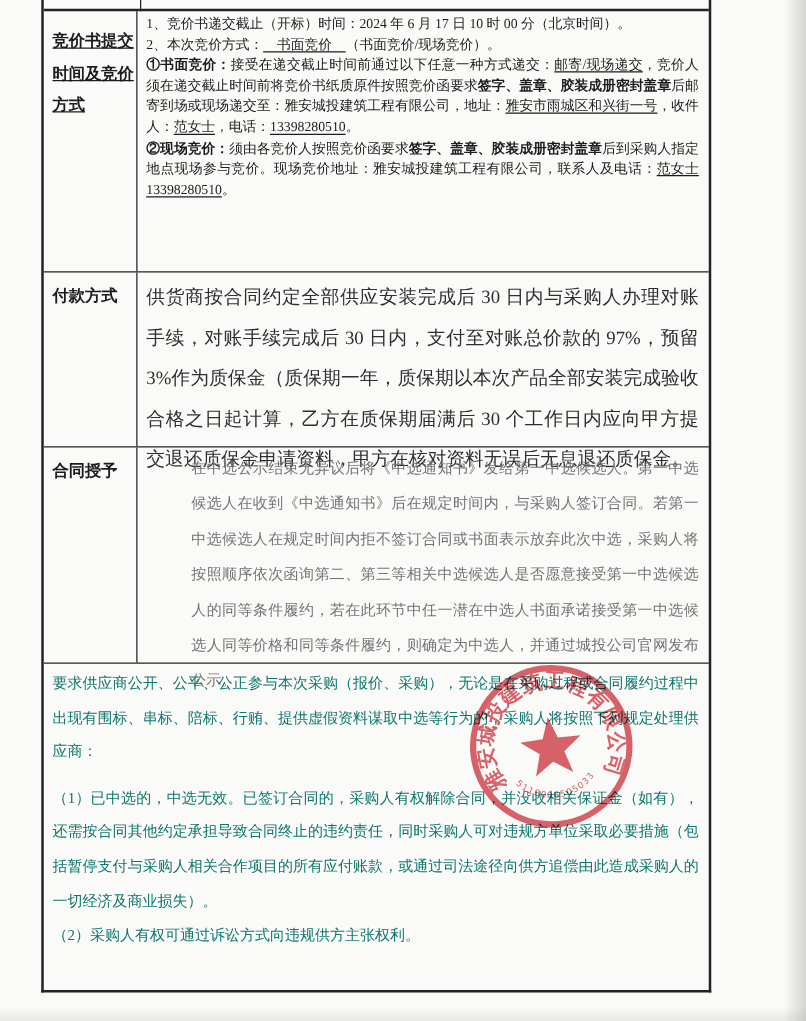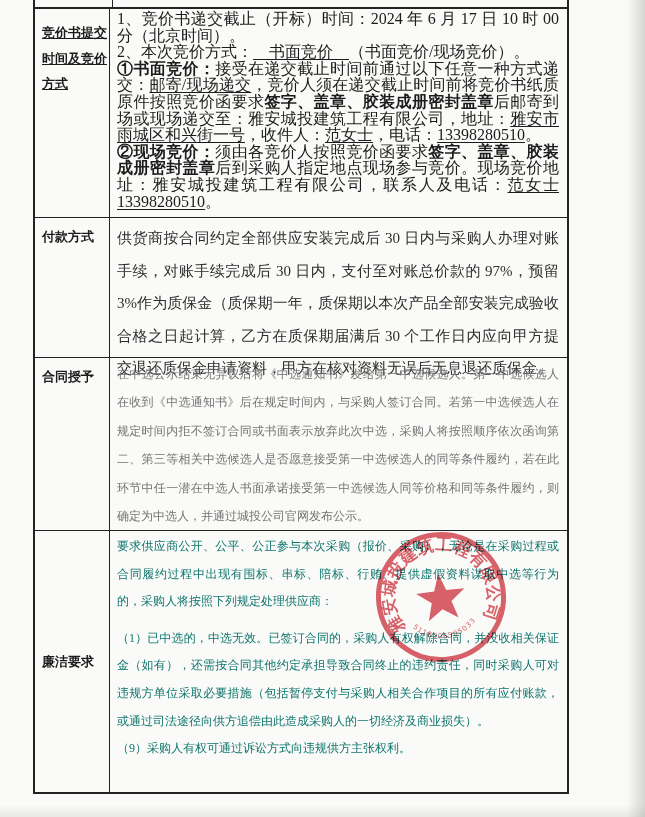--- a/index.html
+++ b/index.html
@@ -27,37 +27,37 @@
     border-bottom:2px solid #232323;
     padding-top:9px;
   }
   .toprule{position:absolute;top:7px;left:0;width:100%;height:2px;background:#232323;}
   .col-stub{position:absolute;top:0;left:76.5px;width:1.5px;height:9px;background:#232323;}
 
   .row{display:flex;box-sizing:border-box;border-bottom:1.5px solid #232323;}
   .row:last-child{border-bottom:none;}
   .row.r0{height:209px;}
   .row.r1{height:140px;}
-  .row.r2{height:173px;}
+  .row.r2{height:173px;gap:36px;}
   .row.r3{height:261px;}
 
   .label{
     width:75px;flex:0 0 75px;box-sizing:border-box;
     border-right:1.5px solid #232323;
     font-weight:bold;font-size:13px;
     padding:10px 0 0 7px;
   }
   .r0 .label{padding-top:11px;}
   .r0 .label .lln{line-height:25.5px;text-decoration:underline;}
   .label .lln{line-height:18px;}
   .label.center{display:flex;align-items:center;padding-top:0;}
   .content{flex:1;box-sizing:border-box;padding:2px 8px 0 7px;text-align:justify;}
   .content p{margin:0;}
 
-  .r0 .content{font-size:16px;}
+  .r0 .content{font-size:11px;}
   .r0 .content p{line-height:16.6px;}
   .r0 .content p.indent{text-indent:2em;margin-top:5px;}
 
   .r1 .content{font-size:15px;color:#2e2e2e;}
   .r1 .content p{line-height:32.5px;margin-top:2px;}
 
   .r2 .content{font-size:12px;color:#737373;}
   .r2 .content p{line-height:28.4px;}
 
   .r3 .content{font-size:12px;color:#0f766e;}
@@ -112,29 +112,24 @@
           <div class="label">
             <div>
               <div class="lln">合同授予</div>
             </div>
           </div>
           <div class="content">
             <p class=""><span class="">在中选公示结束无异议后将《中选通知书》发给第一中选候选人。第一中选候选人在收到《中选通知书》后在规定时间内，与采购人签订合同。若第一中选候选人在规定时间内拒不签订合同或书面表示放弃此次中选，采购人将按照顺序依次函询第二、第三等相关中选候选人是否愿意接受第一中选候选人的同等条件履约，若在此环节中任一潜在中选人书面承诺接受第一中选候选人同等价格和同等条件履约，则确定为中选人，并通过城投公司官网发布公示。</span></p>
           </div>
         </div>
         <div class="row r3">
-          <div class="label center">
-            <div>
-              <div class="lln">廉洁要求</div>
-            </div>
-          </div>
           <div class="content">
             <p class=""><span class="">要求供应商公开、公平、公正参与本次采购（报价、采购），无论是在采购过程或合同履约过程中出现有围标、串标、陪标、行贿、提供虚假资料谋取中选等行为的，采购人将按照下列规定处理供应商：</span></p>
             <p class="gap"><span class="">（1）已中选的，中选无效。已签订合同的，采购人有权解除合同，并没收相关保证金（如有），还需按合同其他约定承担导致合同终止的违约责任，同时采购人可对违规方单位采取必要措施（包括暂停支付与采购人相关合作项目的所有应付账款，或通过司法途径向供方追偿由此造成采购人的一切经济及商业损失）。</span></p>
-            <p class=""><span class="">（9）采购人有权可通过诉讼方式向违规供方主张权利。</span></p>
+            <p class=""><span class="">（2）采购人有权可通过诉讼方式向违规供方主张权利。</span></p>
           </div>
         </div>
       </div>
   </div>
 
   <svg class="stamp" viewBox="0 0 160 160">
     <defs>
       <path id="arc-top" d="M 41.5 107 A 47 47 0 1 1 118.5 107" fill="none"></path>
       <path id="arc-bottom" d="M 47.5 106 A 42 42 0 0 0 112.5 106" fill="none"></path>
     </defs>

